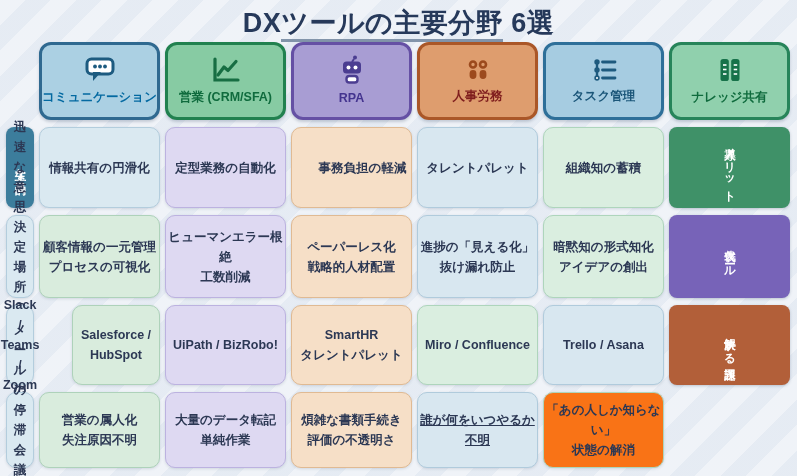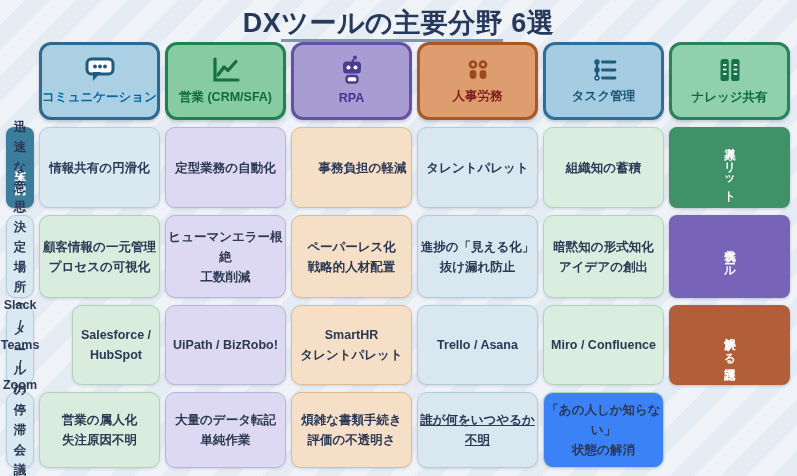--- a/index.html
+++ b/index.html
@@ -170,28 +170,28 @@
     <div class="cell" style="background: rgb(216, 231, 240); border-color: rgb(176, 203, 220);">進捗の「見える化」
 抜け漏れ防止</div>
     <div class="cell" style="background: rgb(218, 238, 224); border-color: rgb(174, 213, 188);">暗黙知の形式知化
 アイデアの創出</div>
     <div class="row-label" style="background: rgb(119, 99, 184);">代表ツール</div>
     <div class="cell" style="background: rgb(218, 233, 241); border-color: rgb(179, 205, 221);">Slack / Teams / Zoom</div>
     <div class="cell" style="background: rgb(217, 236, 221); border-color: rgb(174, 210, 186); margin-left: 33px;">Salesforce / HubSpot</div>
     <div class="cell" style="background: rgb(222, 217, 242); border-color: rgb(188, 178, 224);">UiPath / BizRobo!</div>
     <div class="cell" style="background: rgb(246, 223, 199); border-color: rgb(224, 186, 147);">SmartHR
 タレントパレット</div>
+    <div class="cell" style="background: rgb(218, 238, 224); border-color: rgb(174, 213, 188);">Miro / Confluence</div>
     <div class="cell" style="background: rgb(216, 231, 240); border-color: rgb(176, 203, 220);">Trello / Asana</div>
-    <div class="cell" style="background: rgb(218, 238, 224); border-color: rgb(174, 213, 188);">Miro / Confluence</div>
     <div class="row-label" style="background: rgb(178, 95, 57);">解決する課題</div>
     <div class="cell" style="background: rgb(218, 233, 241); border-color: rgb(179, 205, 221);">メールの停滞
 会議のムダ</div>
     <div class="cell" style="background: rgb(217, 236, 221); border-color: rgb(174, 210, 186);">営業の属人化
 失注原因不明</div>
     <div class="cell" style="background: rgb(222, 217, 242); border-color: rgb(188, 178, 224);">大量のデータ転記
 単純作業</div>
     <div class="cell" style="background: rgb(246, 223, 199); border-color: rgb(224, 186, 147);">煩雑な書類手続き
 評価の不透明さ</div>
     <div class="cell" style="background: rgb(216, 231, 240); border-color: rgb(176, 203, 220); text-decoration: underline;">誰が何をいつやるか
 不明</div>
-    <div class="cell" style="background: #3b82f6; border-color: rgb(174, 213, 188);">「あの人しか知らない」
+    <div class="cell" style="background: #f97316; border-color: rgb(174, 213, 188);">「あの人しか知らない」
 状態の解消</div>
   </div>
 
 </body></html>

